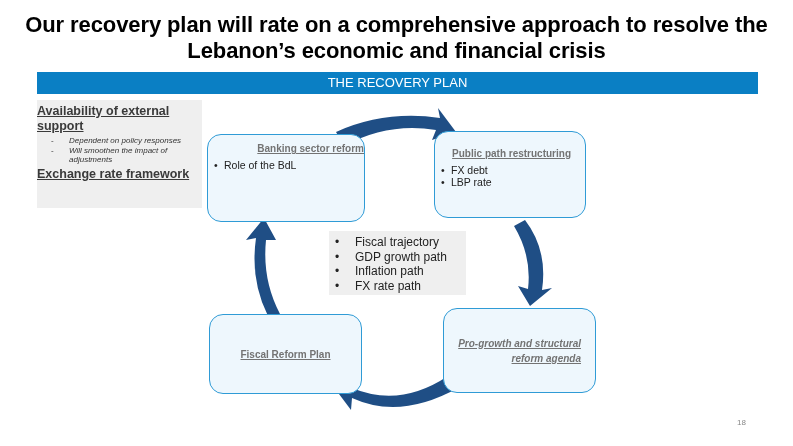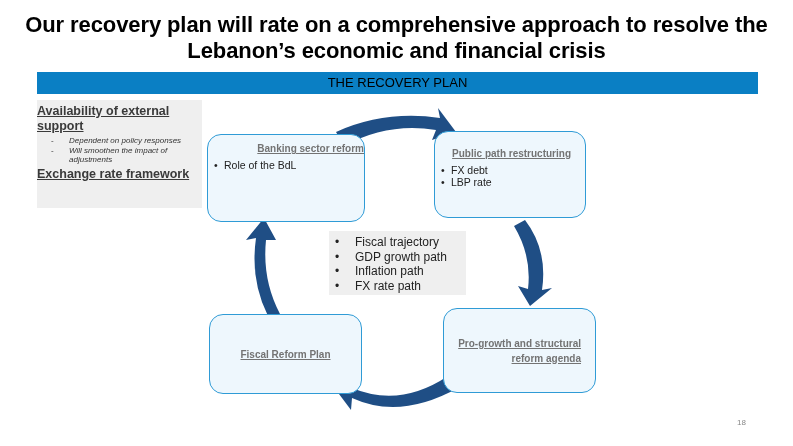--- a/index.html
+++ b/index.html
@@ -1,21 +1,21 @@
 <!DOCTYPE html>
 <html><head>
 <meta charset="utf-8">
 <style>
   html, body { margin:0; padding:0; }
   body { width:793px; height:446px; background:#ffffff; position:relative; overflow:hidden;
          font-family:"Liberation Sans", sans-serif; color:#222; }
   .title { position:absolute; left:0; top:12px; width:793px; text-align:center; font-weight:bold;
            font-size:22px; line-height:26px; color:#000; letter-spacing:-0.1px; }
   .banner { position:absolute; left:37px; top:72px; width:721px; height:22px; background:#0a7fc4;
-            color:#000000; text-align:center; font-size:13px; line-height:22px; }
+            color:#ffffff; text-align:center; font-size:13px; line-height:22px; }
   .ext { position:absolute; left:37px; top:100px; width:165px; height:108px; background:#efefef; }
   .ext .h { font-weight:bold; text-decoration:underline; font-size:12.5px; color:#3a3a3a; line-height:15px;
             }
   .ext ul { list-style:none; margin:2px 0 2px 14px; padding:0; }
   .ext li { font-style:italic; font-size:8px; line-height:9.5px; color:#333; position:relative; padding-left:18px; }
   .ext li:before { content:"-"; position:absolute; left:0; font-style:normal; }
   .box { position:absolute; background:#eef7fd; border:1.5px solid #2f9bd6; border-radius:14px; box-sizing:border-box; }
   .box .bt { font-weight:bold; text-decoration:underline; text-align:right; color:#737373; font-size:10px; line-height:15px; }
   .box ul { list-style:none; margin:4px 0 0 0; padding:0 6px; }
   .box li { font-size:10.5px; line-height:11.5px; color:#222; position:relative; padding-left:10px; }
@@ -74,17 +74,17 @@
     <li>GDP growth path</li>
     <li>Inflation path</li>
     <li>FX rate path</li>
   </ul>
 </div>
 
 <div class="box" style="left:209px;top:314px;width:153px;height:80px;display:flex;align-items:center;justify-content:center;">
   <div class="bt">Fiscal Reform Plan</div>
 </div>
 
-<div class="box" style="left:443px;top:308px;width:153px;height:85px;display:flex;align-items:center;justify-content:center;">
+<div class="box" style="left:443px;top:308px;width:153px;height:85px;display:flex;align-items:center;justify-content:center;font-style:italic;">
   <div class="bt" style="padding:0 14px">Pro-growth and structural reform agenda</div>
 </div>
 
 <div class="pagenum">18</div>
 
 </body></html>

